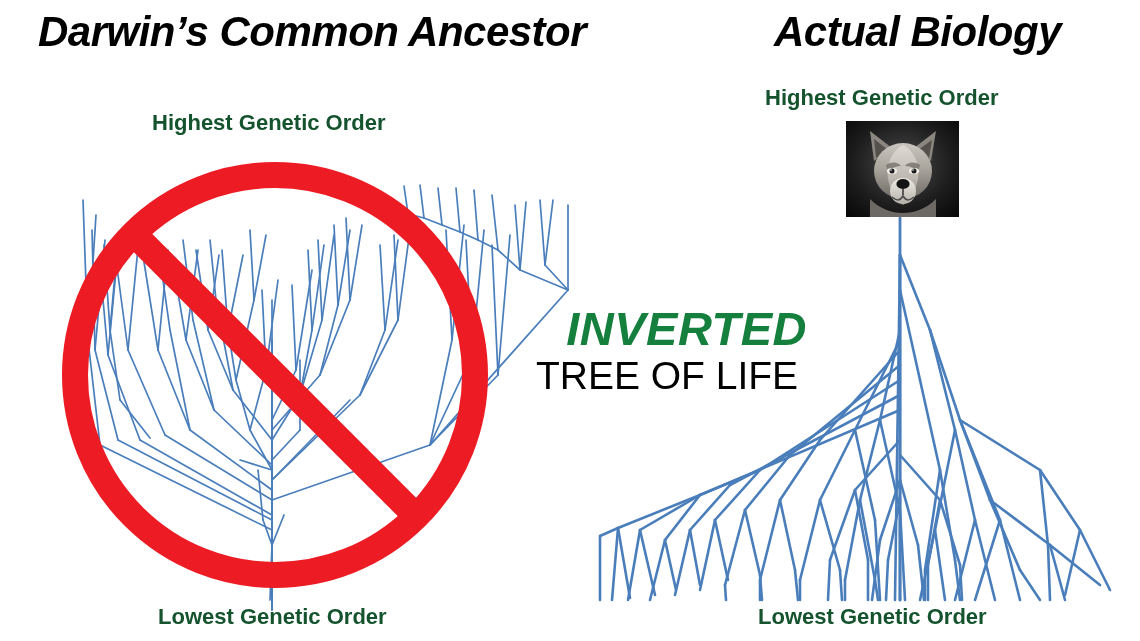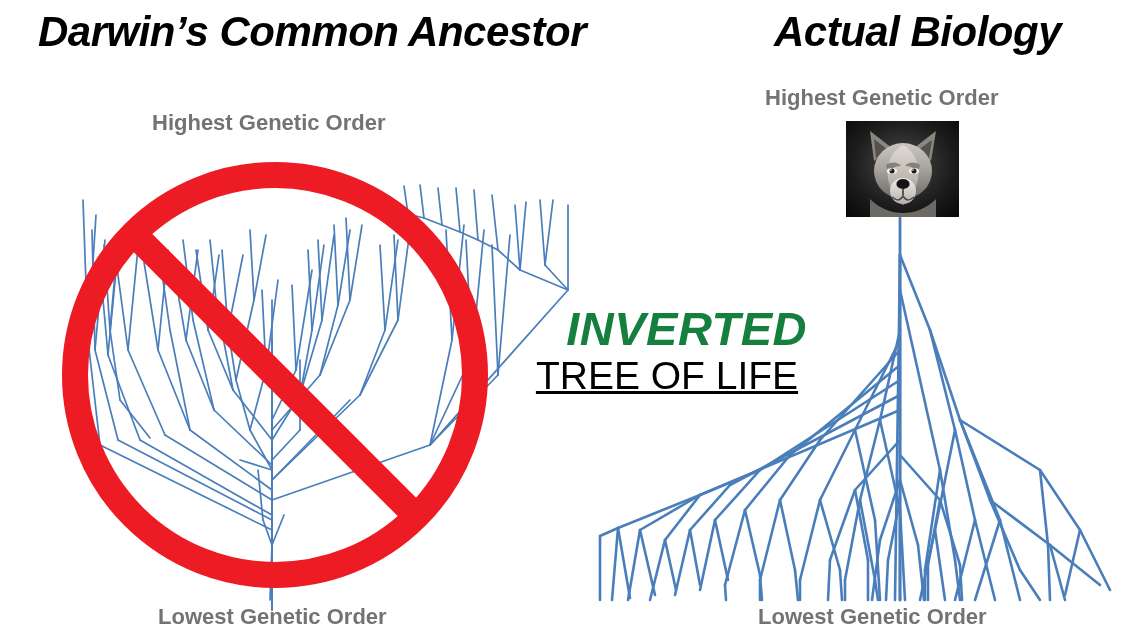--- a/index.html
+++ b/index.html
@@ -34,21 +34,21 @@
   #title-right {
     left: 742px;
     top: 8px;
     font-size: 42px;
     margin-left: 32px;
   }
   .sublabel {
     position: absolute;
     font-weight: bold;
     font-size: 22px;
-    color: #737373;
+    color: #14532d;
     white-space: nowrap;
   }
   #left-high  { left: 152px; top: 110px; }
   #left-low   { left: 158px; top: 604px; }
   #right-high { left: 765px; top: 85px; }
   #right-low  { left: 758px; top: 604px; }
 
   #center-text {
     position: absolute;
     left: 527px;
@@ -66,21 +66,20 @@
     letter-spacing: 0.5px;
     text-align: right;
   }
   #treeoflife-word {
     display: block;
     font-size: 39px;
     font-weight: normal;
     color: #000000;
     line-height: 1.25;
     letter-spacing: 0px;
-    text-decoration: underline;
   }
 
   svg.tree {
     position: absolute;
     left: 0;
     top: 0;
     width: 1140px;
     height: 641px;
     pointer-events: none;
   }

